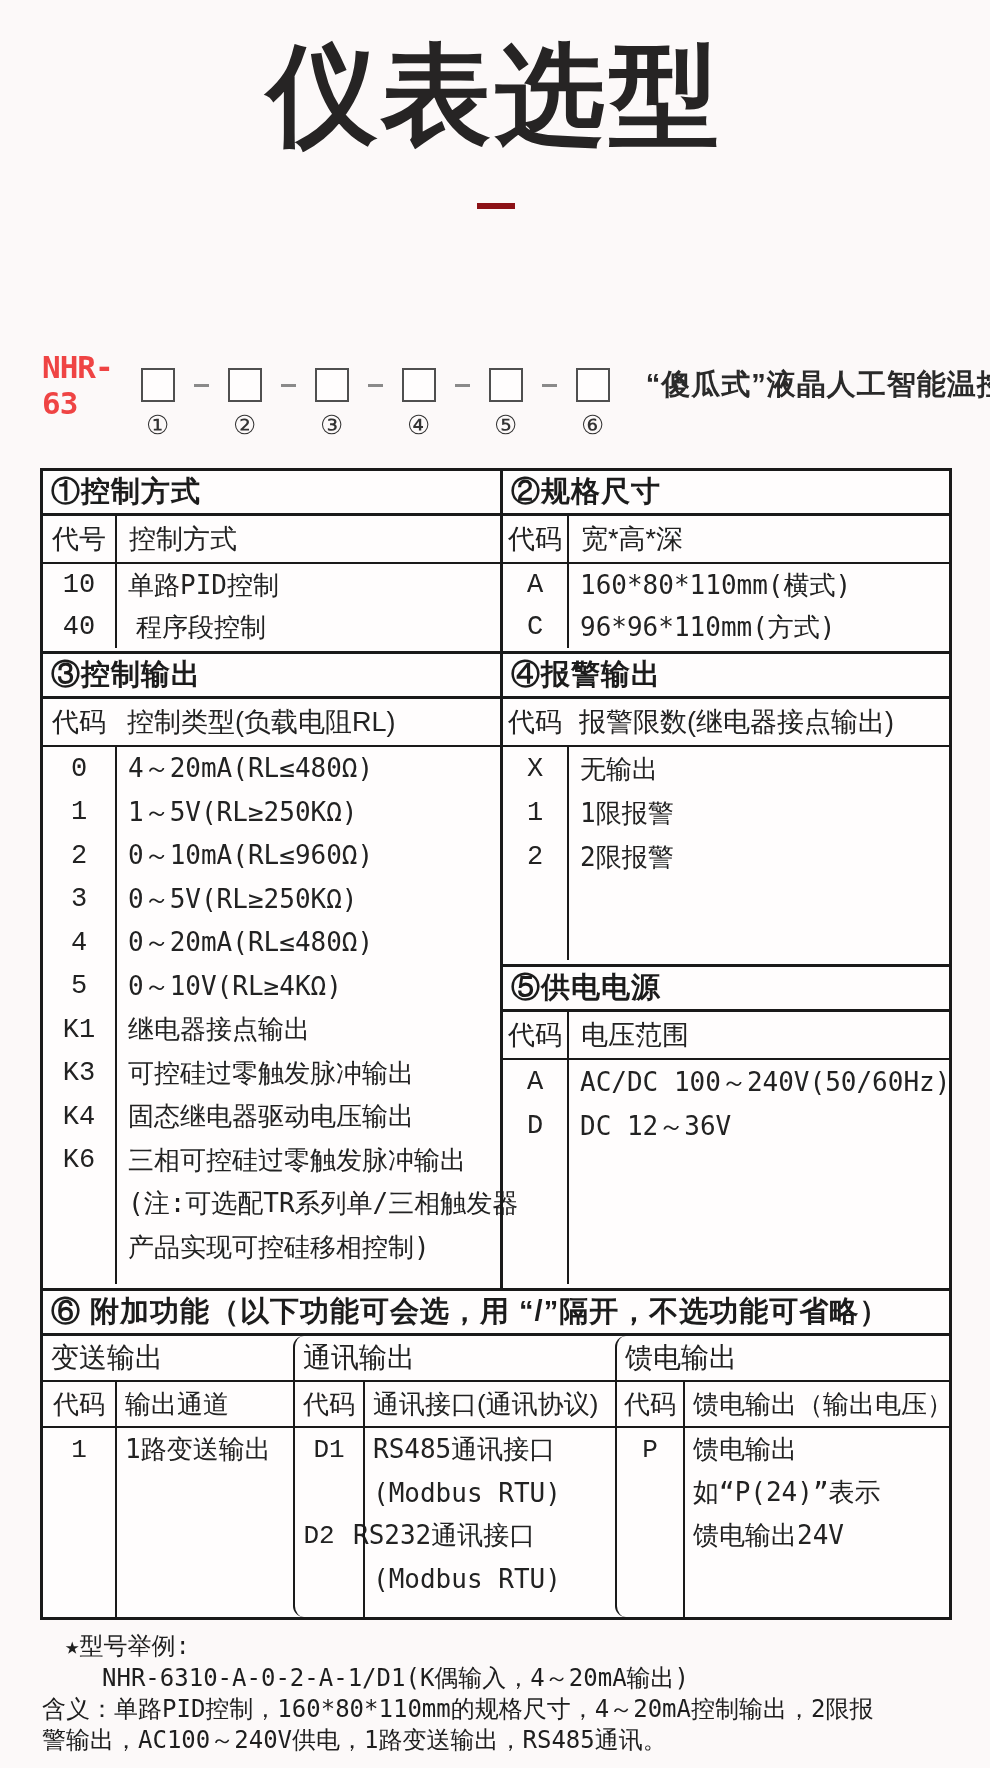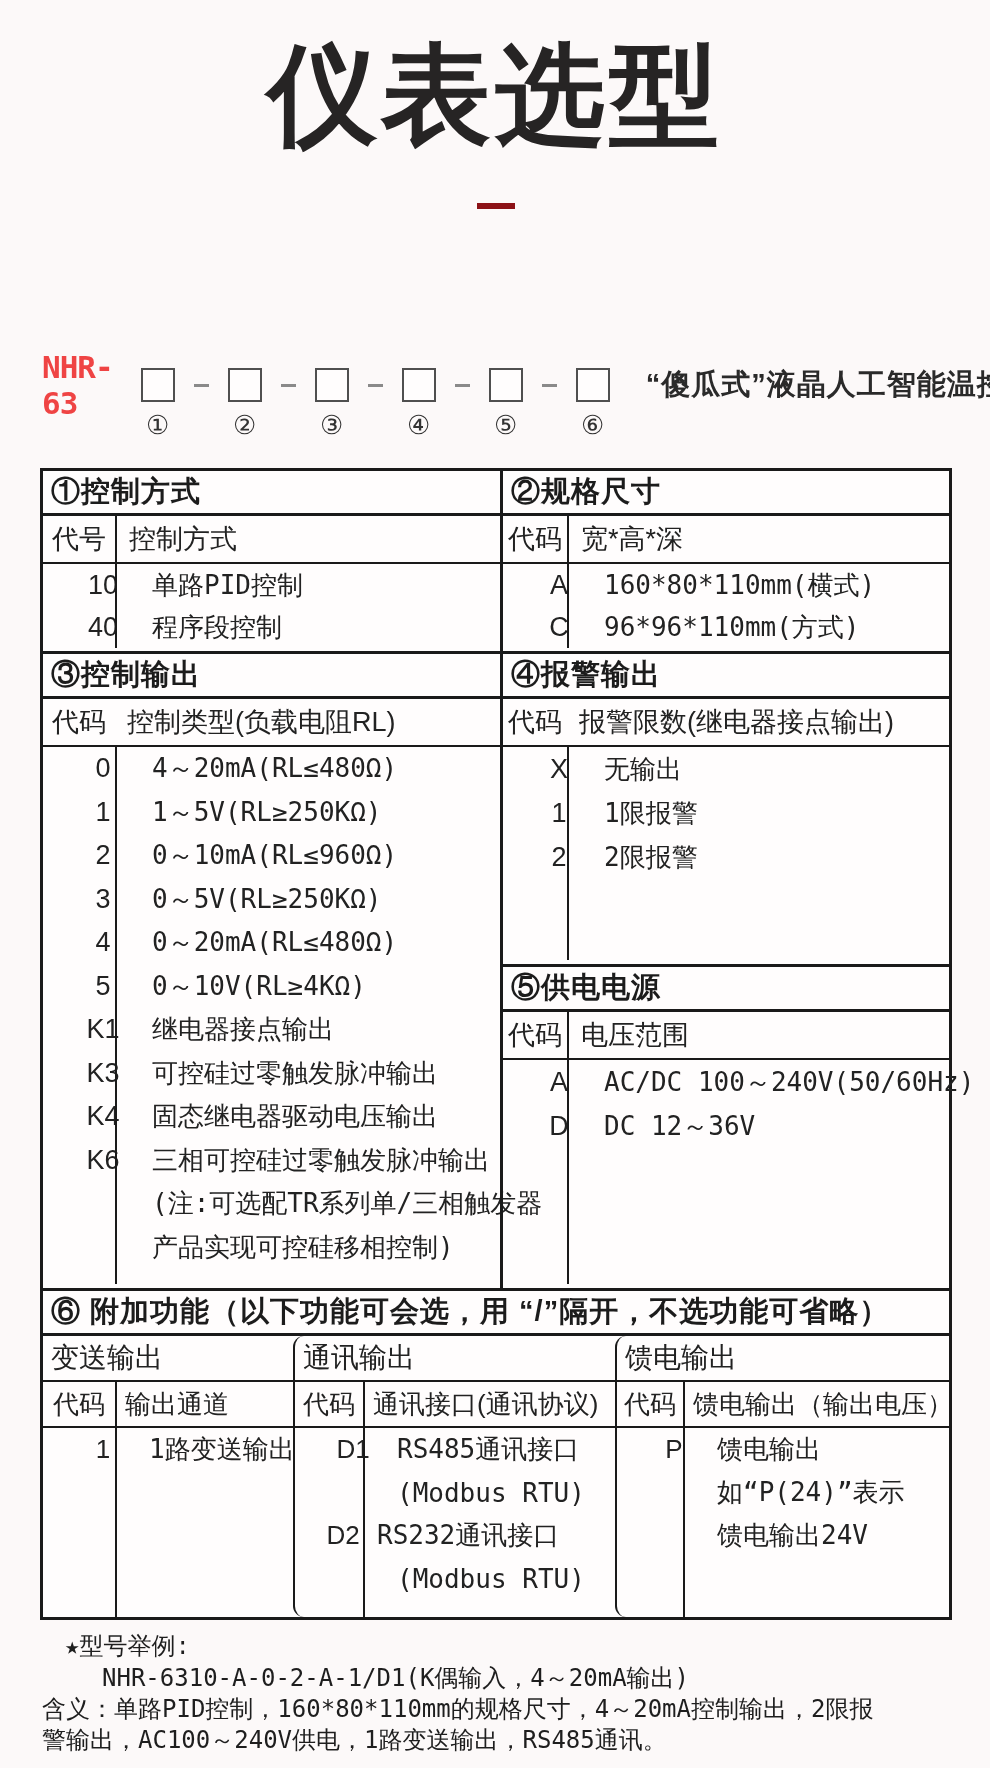--- a/index.html
+++ b/index.html
@@ -66,21 +66,21 @@
   }
   .hdr .hc{width:72px;text-align:center;flex:0 0 auto;align-self:stretch;display:flex;align-items:center;justify-content:center;}
   .hdr .hc.divided{border-right:2px solid #1a1a1a;}
   .hdr.w62 .hc{width:64px;}
   .hdr .hd{padding-left:12px;}
   .data{position:relative;box-sizing:border-box;}
   .vline{position:absolute;top:0;bottom:0;width:2px;background:#1a1a1a;}
   .row{display:flex;align-items:center;box-sizing:border-box;white-space:nowrap;}
   .row .c{
     width:72px;text-align:center;flex:0 0 auto;
-    font-family:Liberation Sans, sans-serif;font-size:27px;margin-left:24px;
+    font-family:Liberation Mono, monospace;font-size:27px;
   }
   .row .d{
     padding-left:13px;font-size:26px;
     font-family:"DejaVu Sans Mono","Liberation Sans", sans-serif;
   }
   .h44{height:44px;} .h43{height:43.5px;}
   .w62 .c, .c62{width:64px !important;}
 
   
   .g{position:absolute;top:0;bottom:0;box-sizing:border-box;border-radius:11px;}
@@ -146,21 +146,21 @@
     <div class="hdr">
       <span class="hc divided">代号</span>
       <span class="hd">控制方式</span>
     </div>
     <div class="data" style="height:84px;">
       <div class="vline" style="left:72px;"></div>
       <div class="row" style="height:42px;">
         <span class="c">10</span>
         <span class="d">单路PID控制</span>
       </div>
-      <div class="row" style="height:42px;">
+      <div class="row" style="height:42px;gap:8px;">
         <span class="c">40</span>
         <span class="d">程序段控制</span>
       </div>
     </div>
   </div>
 
   <div class="sec bl" style="left:457px;top:0;width:449px;height:180px;">
     <div class="sec-title">②规格尺寸</div>
     <div class="hdr w62">
       <span class="hc divided">代码</span>

